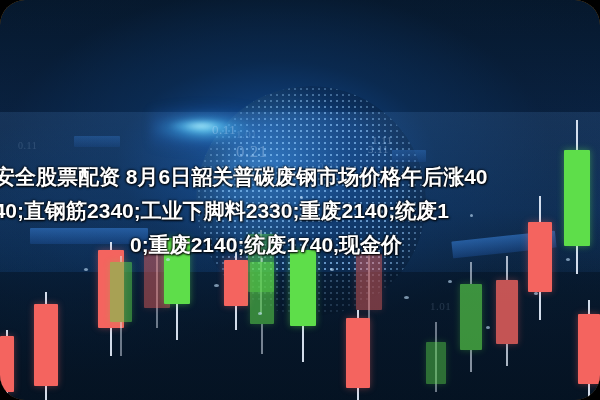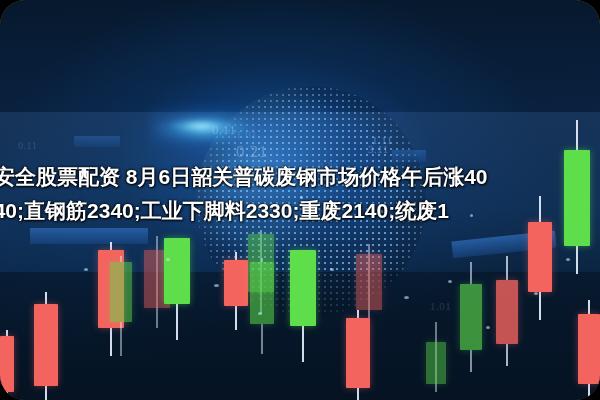--- a/index.html
+++ b/index.html
@@ -280,15 +280,16 @@
   <div class="speck" style="left:534px; top:292px; width:4px; height:3px;"></div>
   <div class="speck" style="left:566px; top:258px; width:4px; height:3px;"></div>
   <div class="speck" style="left:84px;  top:268px; width:4px; height:3px;"></div>
   <div class="speck" style="left:300px; top:196px; width:3px; height:3px;"></div>
   <div class="speck" style="left:380px; top:210px; width:3px; height:3px;"></div>
   <div class="speck" style="left:470px; top:214px; width:3px; height:3px;"></div>
 
   <div class="headline">
     <div class="hl-line l1">安全股票配资 8月6日韶关普碳废钢市场价格午后涨40</div>
     <div class="hl-line l2">340;直钢筋2340;工业下脚料2330;重废2140;统废1</div>
+    <div class="hl-line l3">0;重废2140;统废1740,现金价</div>
   </div>
 
 </div>
 
 </body></html>

